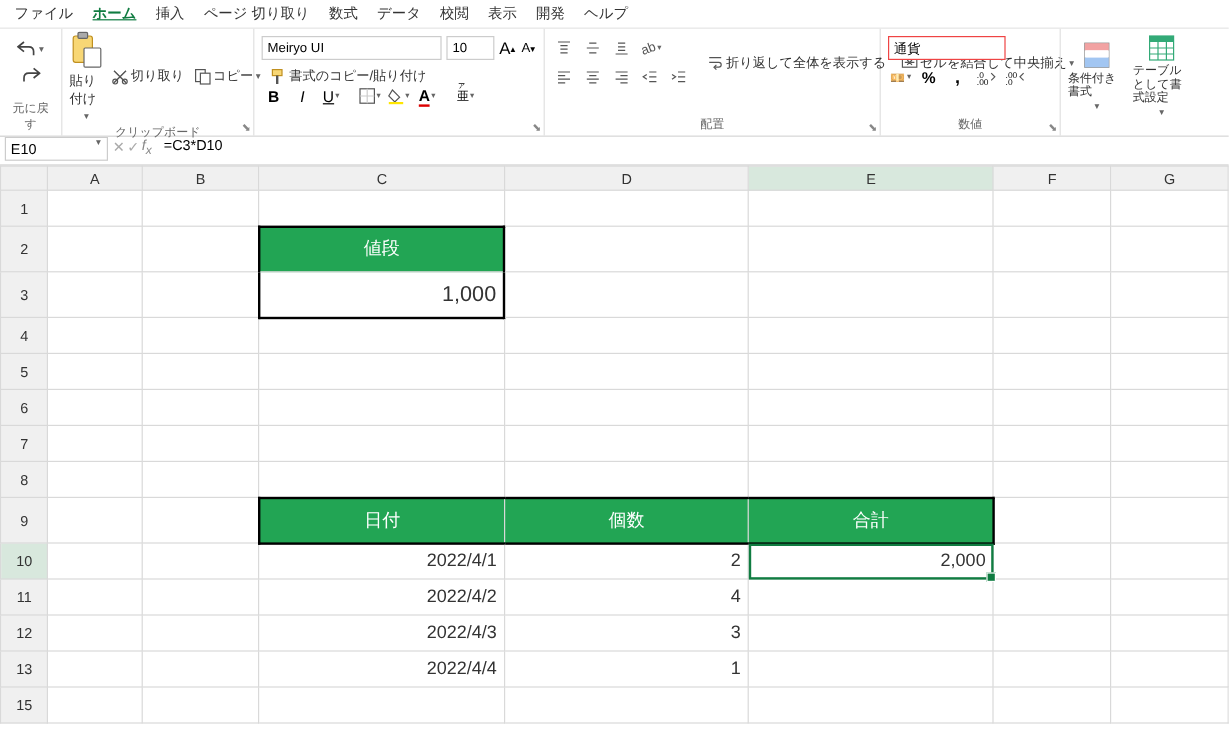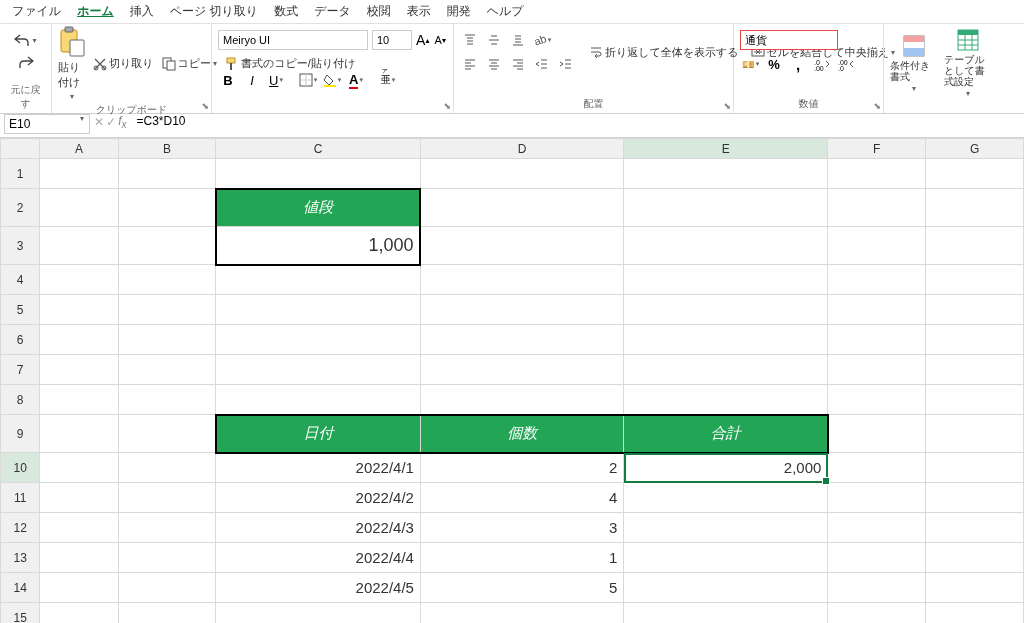--- a/index.html
+++ b/index.html
@@ -40,21 +40,21 @@
 .grid th, .grid td { border: 1px solid #d9d9d9; font-weight: normal; }
 .grid th.colhead { background: #f0f0f0; height: 20px; font-size: 12px; color: #333; text-align: center; }
 .grid th.colhead.sel { background: #d8e8dd; }
 .grid th.rowhead { background: #f0f0f0; width: 40px; font-size: 12px; color: #333; text-align: center; }
 .grid th.rowhead.sel { background: #d8e8dd; }
 .grid td { height: 30px; padding: 0 6px; font-size: 15px; background: #fff; vertical-align: middle; }
 .grid .corner { background: #f0f0f0; width: 40px; height: 20px; }
 
 .cell-right { text-align: right; }
 .cell-center { text-align: center; }
-.hdr-green { background: #22a554 !important; color: #fff; font-weight: bold; font-style: italic; }
+.hdr-green { background: #22a554 !important; color: #fff; font-weight: bold; }
 .thick-top { border-top: 2px solid #000 !important; }
 .thick-bottom { border-bottom: 2px solid #000 !important; }
 .thick-left { border-left: 2px solid #000 !important; }
 .thick-right { border-right: 2px solid #000 !important; }
 
 .active-cell { outline: 2px solid #107c41; outline-offset: -2px; position: relative; }
 .active-cell::after { content: ""; position: absolute; right: -3px; bottom: -3px; width: 6px; height: 6px; background: #107c41; border: 1px solid #fff; }
 
 .tri { font-size: 8px; color: #666; }
 </style>
@@ -478,30 +478,20 @@
           <th class="rowhead">13</th>
           <td></td>
           <td></td>
     <td class="cell-right">2022/4/4</td>
     <td class="cell-right">1</td>
     <td></td>
           <td></td>
           <td></td>
         </tr>
   <tr>
-          <th class="rowhead">14</th>
-          <td></td>
-          <td></td>
-    <td class="cell-right">2022/4/5</td>
-    <td class="cell-right">5</td>
-    <td></td>
-          <td></td>
-          <td></td>
-        </tr>
-  <tr>
           <th class="rowhead">15</th>
           <td></td>
           <td></td>
           <td></td>
           <td></td>
           <td></td>
           <td></td>
           <td></td>
         </tr>
 </tbody>

